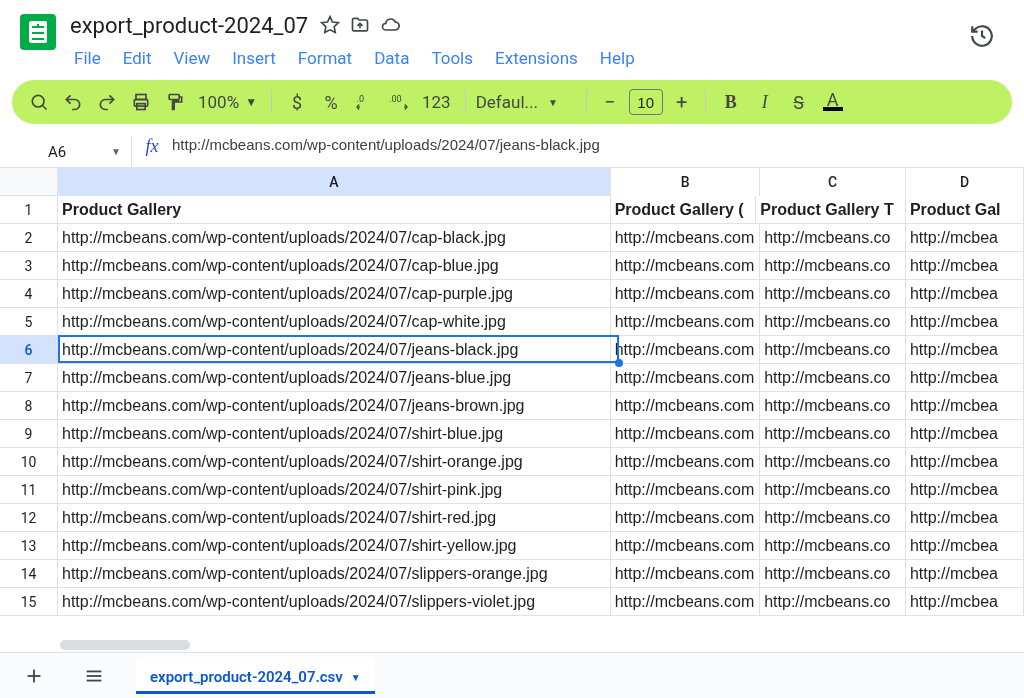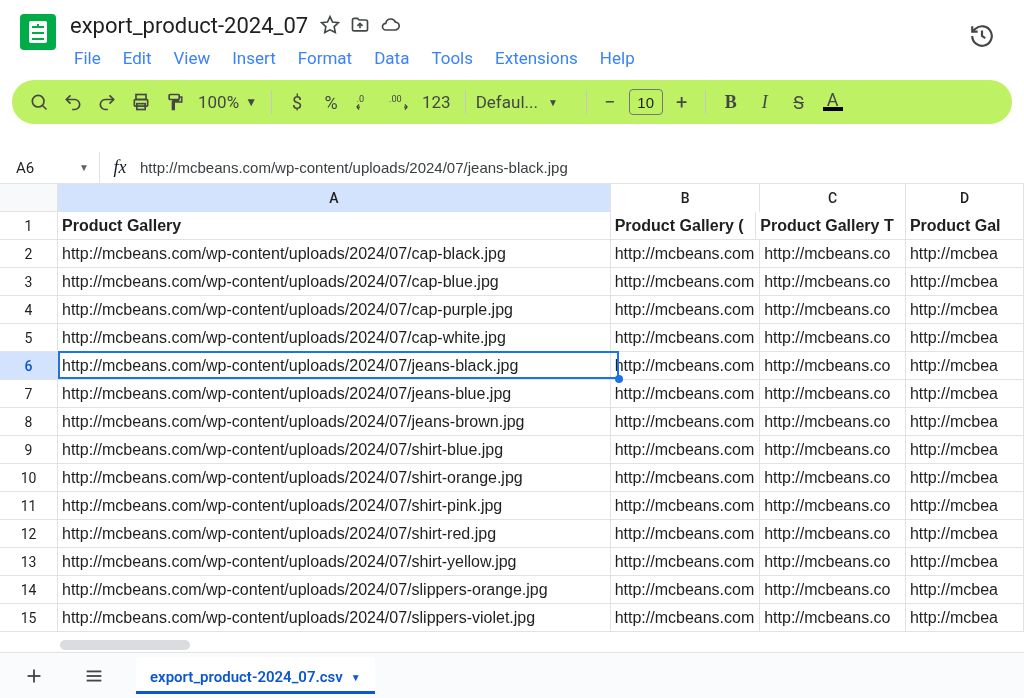--- a/index.html
+++ b/index.html
@@ -40,24 +40,24 @@
   .size-group { display:flex; align-items:center; gap:6px; }
   .size-input { width:34px; height:26px; border:1px solid #747775; border-radius:4px; text-align:center; font-size:15px; background:transparent; color:#1f1f1f;}
   .sb { width:26px; text-align:center; font-size:20px; cursor:pointer;}
   .bold { font-weight:700; font-size:18px; font-family: "Times New Roman", serif;}
   .italic { font-style:italic; font-size:18px; font-family:"Times New Roman", serif;}
   .strike { text-decoration:line-through; font-size:18px; }
   .text-color { display:flex; flex-direction:column; align-items:center; line-height:12px; font-size:18px; position:relative;}
   .text-color .underline { width:20px; height:4px; background:#000; margin-top:1px;}
 
   
-  .fx-row { display:flex; align-items:center; height:32px; border-bottom:1px solid #e1e3e1; margin-top:28px;}
+  .fx-row { display:flex; align-items:flex-start; height:32px; border-bottom:1px solid #e1e3e1; margin-top:12px;padding-left:32px;}
   .name-box { width:100px; display:flex; align-items:center; justify-content:space-between; padding:0 10px 0 16px; font-size:15px; color:#1f1f1f; border-right: 1px solid #e1e3e1; height:100%;}
   .name-box .dd { color:#5f6368; font-size:10px;}
-  .fx-label { width:40px; text-align:center; color:#0f172a; font-style:italic; font-family:serif; font-size:18px;}
+  .fx-label { width:40px; text-align:center; color:#1d4ed8; font-style:italic; font-family:serif; font-size:18px;}
   .formula-input { flex:1; border:none; outline:none; font-size:15px; color:#3c4043; padding-right:10px; background:transparent;}
 
   
   .grid-area { position:relative; overflow:hidden; height: 478px; }
   .corner { position:absolute; top:0; left:0; width:58px; height:28px; background:#f8f9fa; border-right:1px solid #e1e3e1; border-bottom:1px solid #e1e3e1; z-index:3;}
   .col-headers { position:absolute; top:0; left:58px; right:0; height:28px; display:flex; background:#fff; z-index:2; border-bottom:1px solid #e1e3e1;}
   .col-h { height:28px; display:flex; align-items:center; justify-content:center; font-size:14px; color:#1f1f1f; border-right:1px solid #e1e3e1; background:#fff; font-weight:500;}
   .col-h.selected { background:#d3e3fd; }
   .row-headers { position:absolute; top:28px; left:0; width:58px; z-index:2; }
   .row-h { height:28px; display:flex; align-items:center; justify-content:center; font-size:14px; color:#1f1f1f; border-right:1px solid #e1e3e1; border-bottom:1px solid #e1e3e1; background:#fff;}

